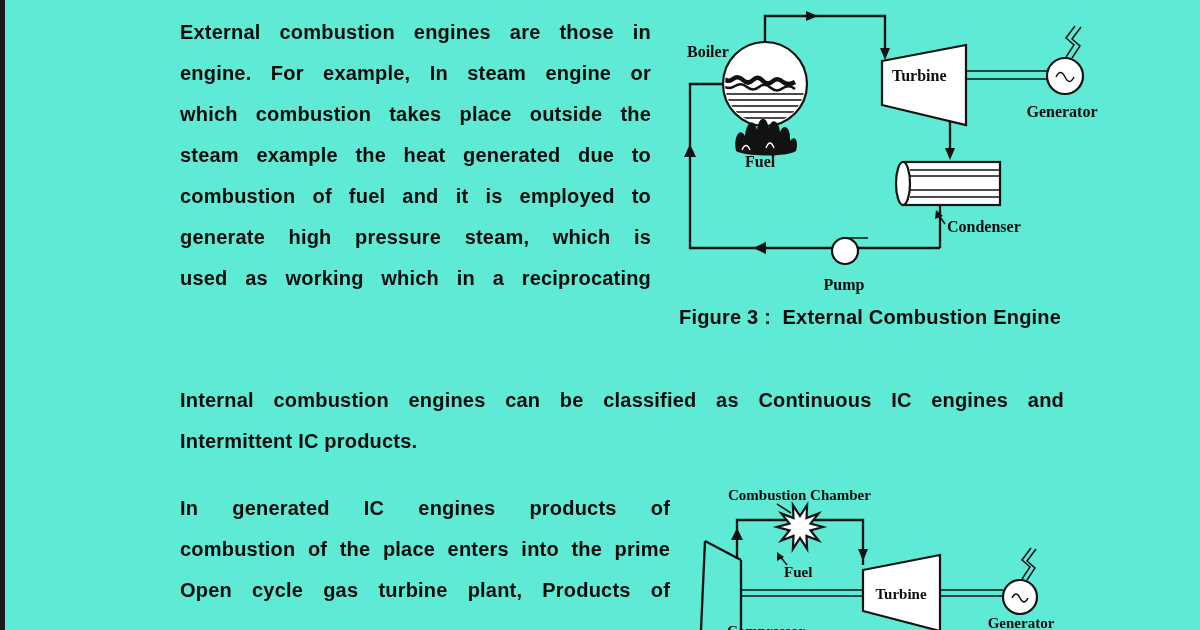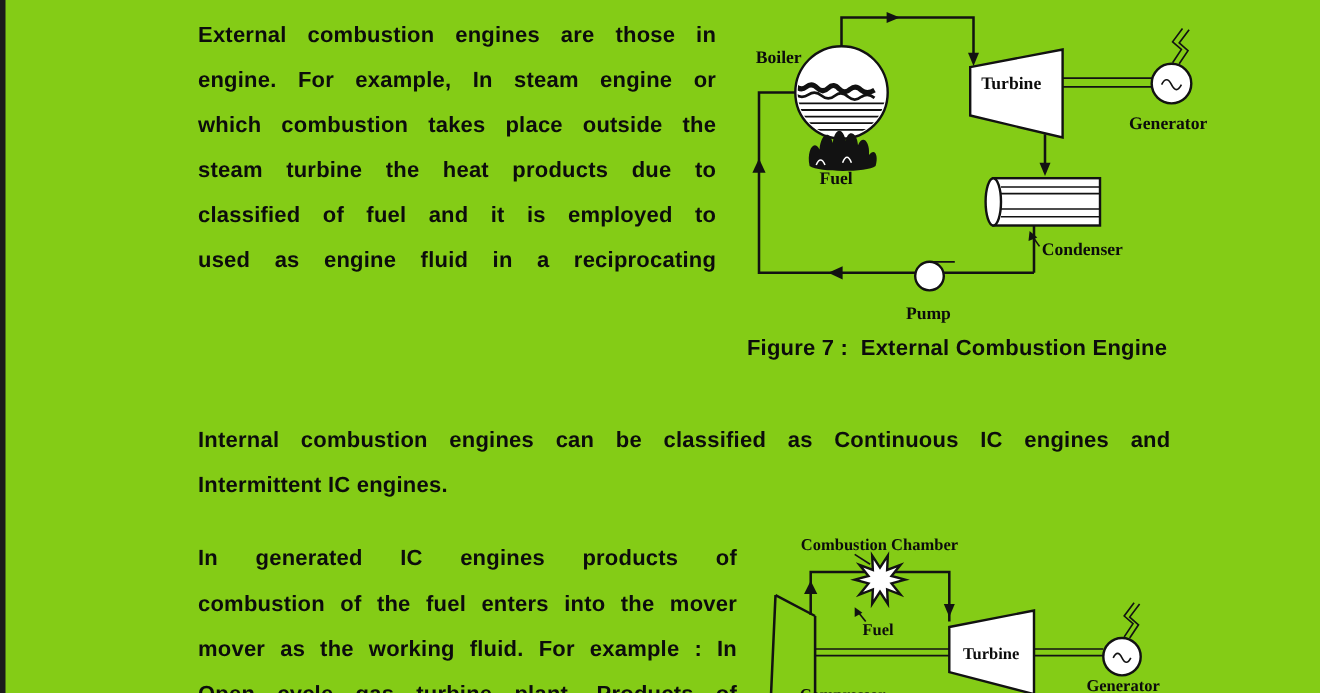--- a/index.html
+++ b/index.html
@@ -1,17 +1,17 @@
 <!DOCTYPE html>
 <html><head>
 <meta charset="utf-8">
 <style>
   html,body { margin:0; padding:0; background:#e8e8e8; }
   .page {
-    position:relative; width:1200px; height:630px; background:#84cc16;
+    position:relative; width:1200px; height:630px; background:#5eead4;
     overflow:hidden; font-family:"Liberation Sans", sans-serif; color:#0c0c0c;
   }
   .scan-edge { position:absolute; left:0; top:0; width:5px; height:630px; background:#1b1b1b; }
   .para { position:absolute; }
   .tline {
     line-height:41px; font-size:20px; font-weight:700; letter-spacing:0.2px;
     text-align:justify; text-align-last:justify; text-justify:inter-word;
   }
   .tline.last { text-align-last:left; }
   .caption {
@@ -30,23 +30,24 @@
 </head>
 <body>
 
 <div class="page">
   <div class="scan-edge"></div>
 
   <div class="para" style="left:180px; top:12px; width:471px;">
     <div class="tline">External combustion engines are those in</div>
     <div class="tline">engine. For example, In steam engine or</div>
     <div class="tline">which combustion takes place outside the</div>
-    <div class="tline">steam turbine the heat products due to</div>
-    <div class="tline">classified of fuel and it is employed to</div>
-    <div class="tline">used as engine fluid in a reciprocating</div>
+    <div class="tline">steam example the heat generated due to</div>
+    <div class="tline">combustion of fuel and it is employed to</div>
+    <div class="tline">generate high pressure steam, which is</div>
+    <div class="tline">used as working which in a reciprocating</div>
   </div>
 
   <svg class="figsvg" style="left:655px; top:5px;" width="480" height="300" viewBox="655 5 480 300">
     <defs>
       <clipPath id="boilerClip">
           <circle cx="765" cy="84" r="40"></circle>
         </clipPath>
     </defs>
 
     <path class="pipe" d="M765,43 V16 H885 V55"></path>
@@ -88,31 +89,30 @@
     <path class="thin" d="M910,170 H1000 M910,176 H1000 M910,190 H1000 M910,197 H1000"></path>
     <path class="thin" d="M945,224 L938,214"></path>
     <polygon class="arrow" points="936,210 935,219 943,216"></polygon>
     <text class="lbl16" x="947" y="232">Condenser</text>
 
     <circle class="shape" cx="845" cy="251" r="13"></circle>
     <path class="thin" d="M842,238 H868" stroke-width="2"></path>
     <text class="lbl16" x="844" y="290" text-anchor="middle">Pump</text>
   </svg>
 
-  <div class="caption">Figure 7 :  External Combustion Engine</div>
+  <div class="caption">Figure 3 :  External Combustion Engine</div>
 
   <div class="para" style="left:180px; top:380px; width:884px;">
     <div class="tline">Internal combustion engines can be classified as Continuous IC engines and</div>
-    <div class="tline last">Intermittent IC engines.</div>
+    <div class="tline last">Intermittent IC products.</div>
   </div>
 
   <div class="para" style="left:180px; top:488px; width:490px;">
     <div class="tline">In generated IC engines products of</div>
-    <div class="tline">combustion of the fuel enters into the mover</div>
-    <div class="tline">mover as the working fluid.  For example : In</div>
+    <div class="tline">combustion of the place enters into the prime</div>
     <div class="tline">Open cycle gas turbine plant, Products of</div>
   </div>
 
   <svg class="figsvg" style="left:690px; top:480px;" width="420" height="150" viewBox="690 480 420 150">
 
     <path class="pipe" d="M737,559 V520 H863 V565"></path>
     <polygon class="arrow" points="737,528 731,540 743,540"></polygon>
     <polygon class="arrow" points="863,561 858,549 868,549"></polygon>
 
     <path class="pipe" d="M705,541 L741,560 M705,541 L701,630 M741,560 V630"></path>

